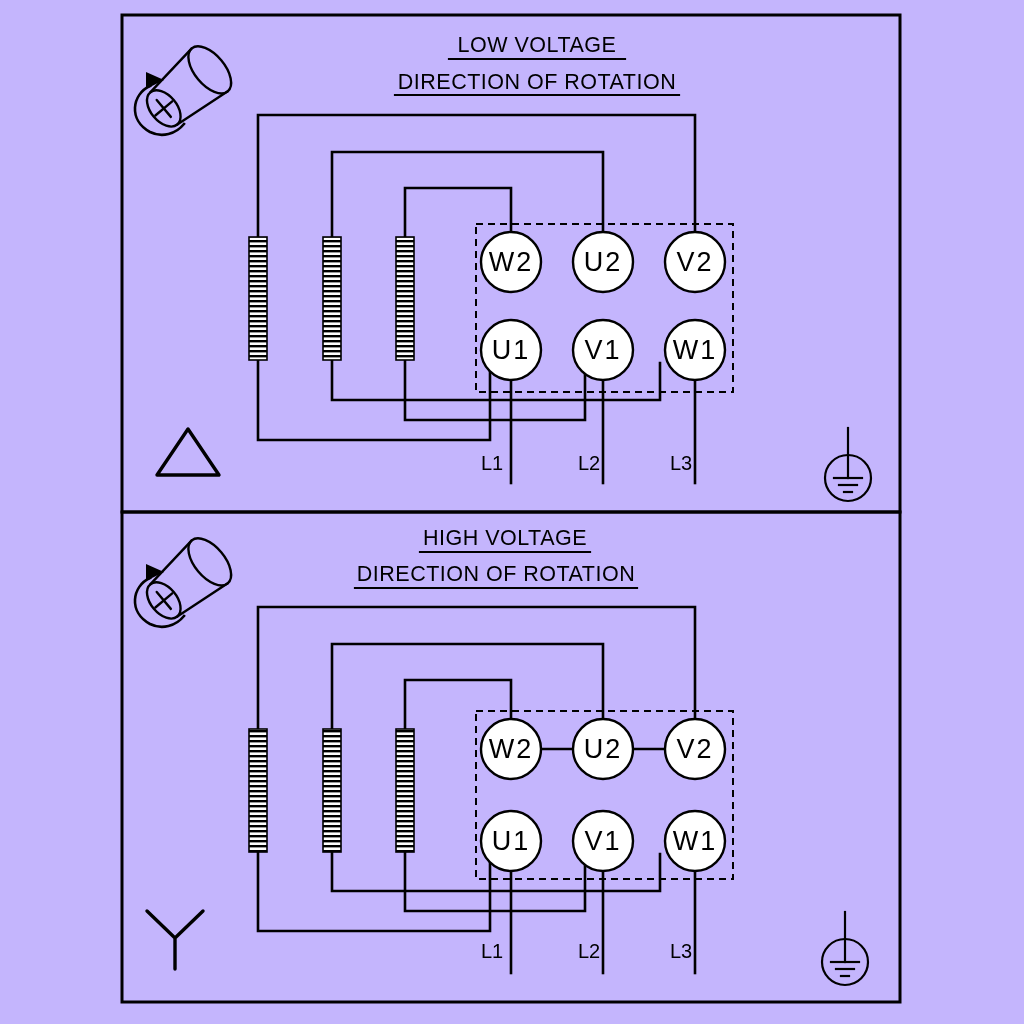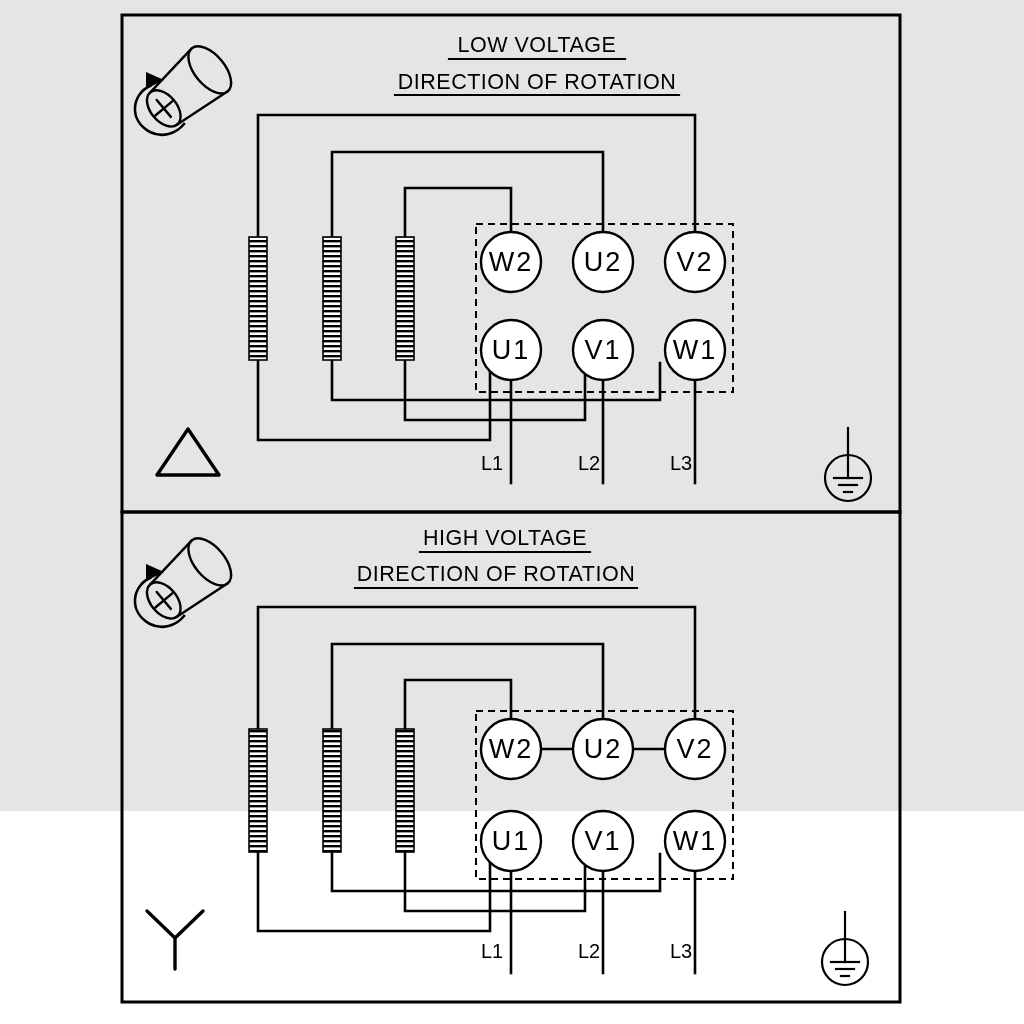--- a/index.html
+++ b/index.html
@@ -1,16 +1,16 @@
 <!DOCTYPE html>
 <html><head>
 <meta charset="utf-8">
 <style>
   html,body{margin:0;padding:0;background:#ffffff;width:1024px;height:1024px;overflow:hidden}
-  .canvas{position:relative;width:1024px;height:811px;background:#e5e5e5}
+  .canvas{position:relative;width:1024px;height:1024px;background:#c4b5fd}
   svg{display:block}
   .wire{fill:none;stroke:#000;stroke-width:2.6;stroke-linecap:square}
   .frame{fill:none;stroke:#000;stroke-width:3}
   .coil{stroke:#000;stroke-width:1.6}
   .term{fill:#fff;stroke:#000;stroke-width:2.4}
   .dashbox{fill:none;stroke:#000;stroke-width:2;stroke-dasharray:7 5}
   .sym{fill:none;stroke:#000;stroke-width:3.4;stroke-linecap:round;stroke-linejoin:round}
   .thin{fill:none;stroke:#000;stroke-width:2.2;stroke-linecap:square}
   .icon{fill:none;stroke:#000;stroke-width:2.4;stroke-linecap:round}
   text{font-family:"Liberation Sans","DejaVu Sans",sans-serif;fill:#000}

